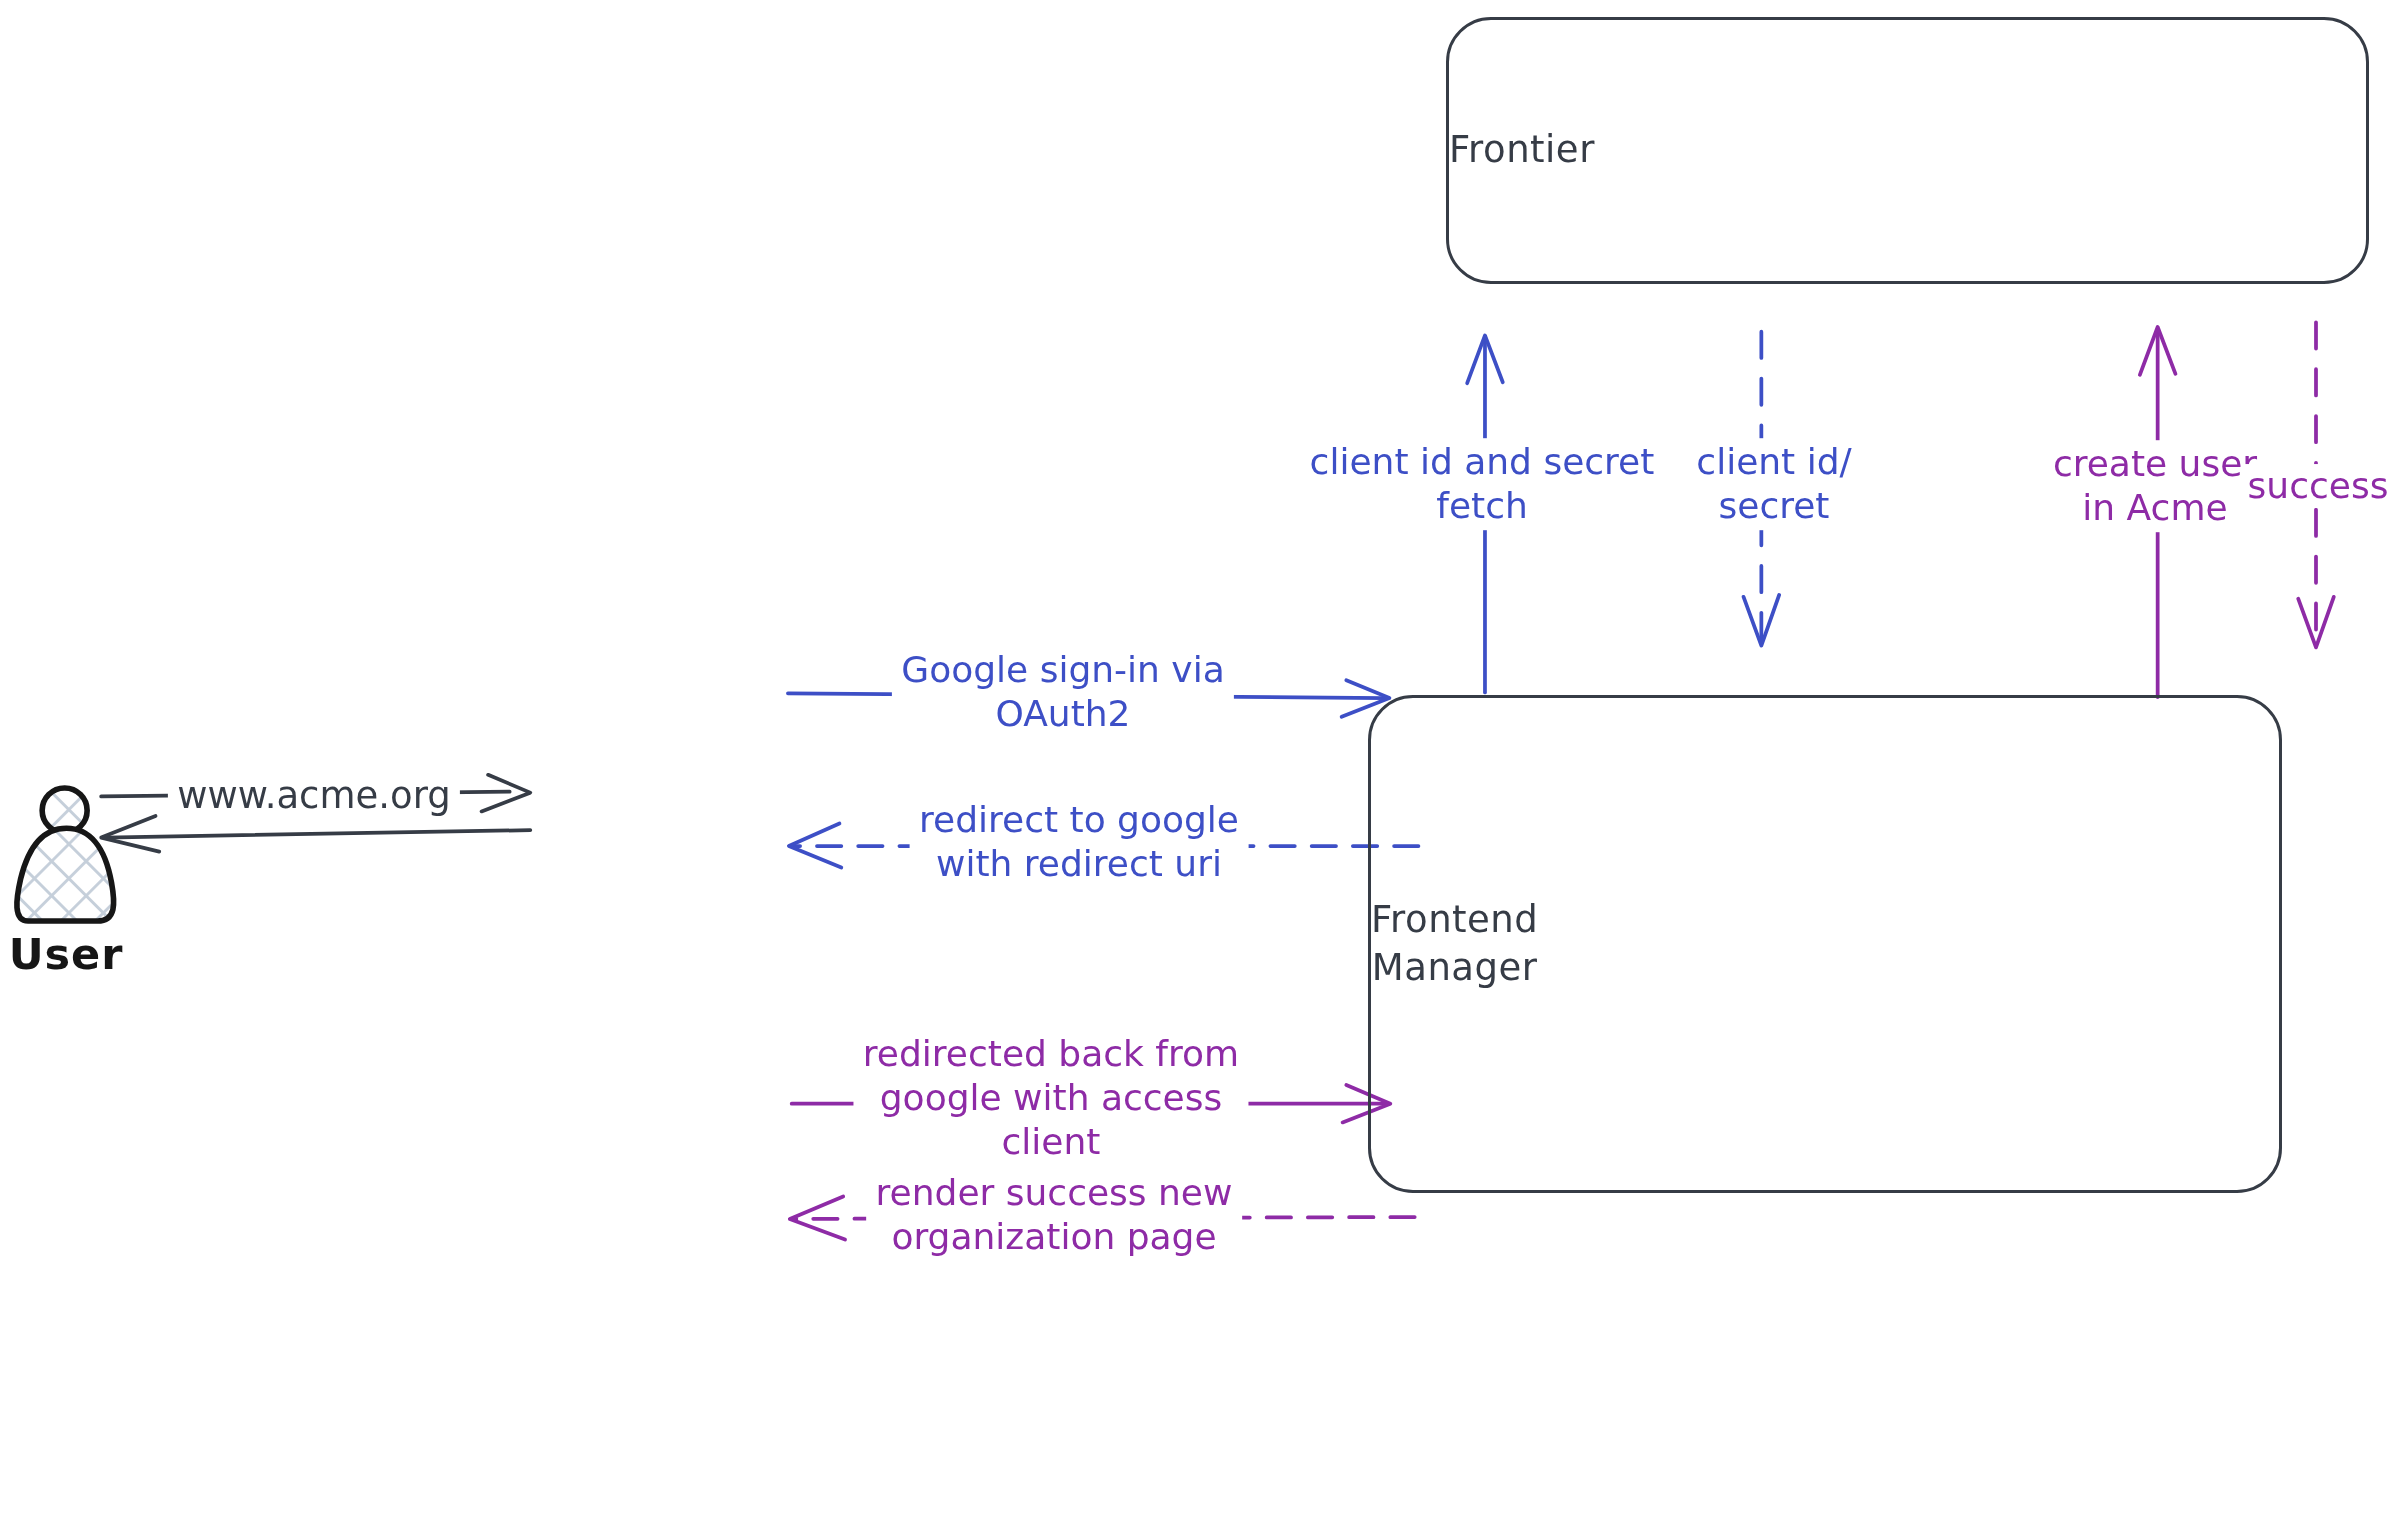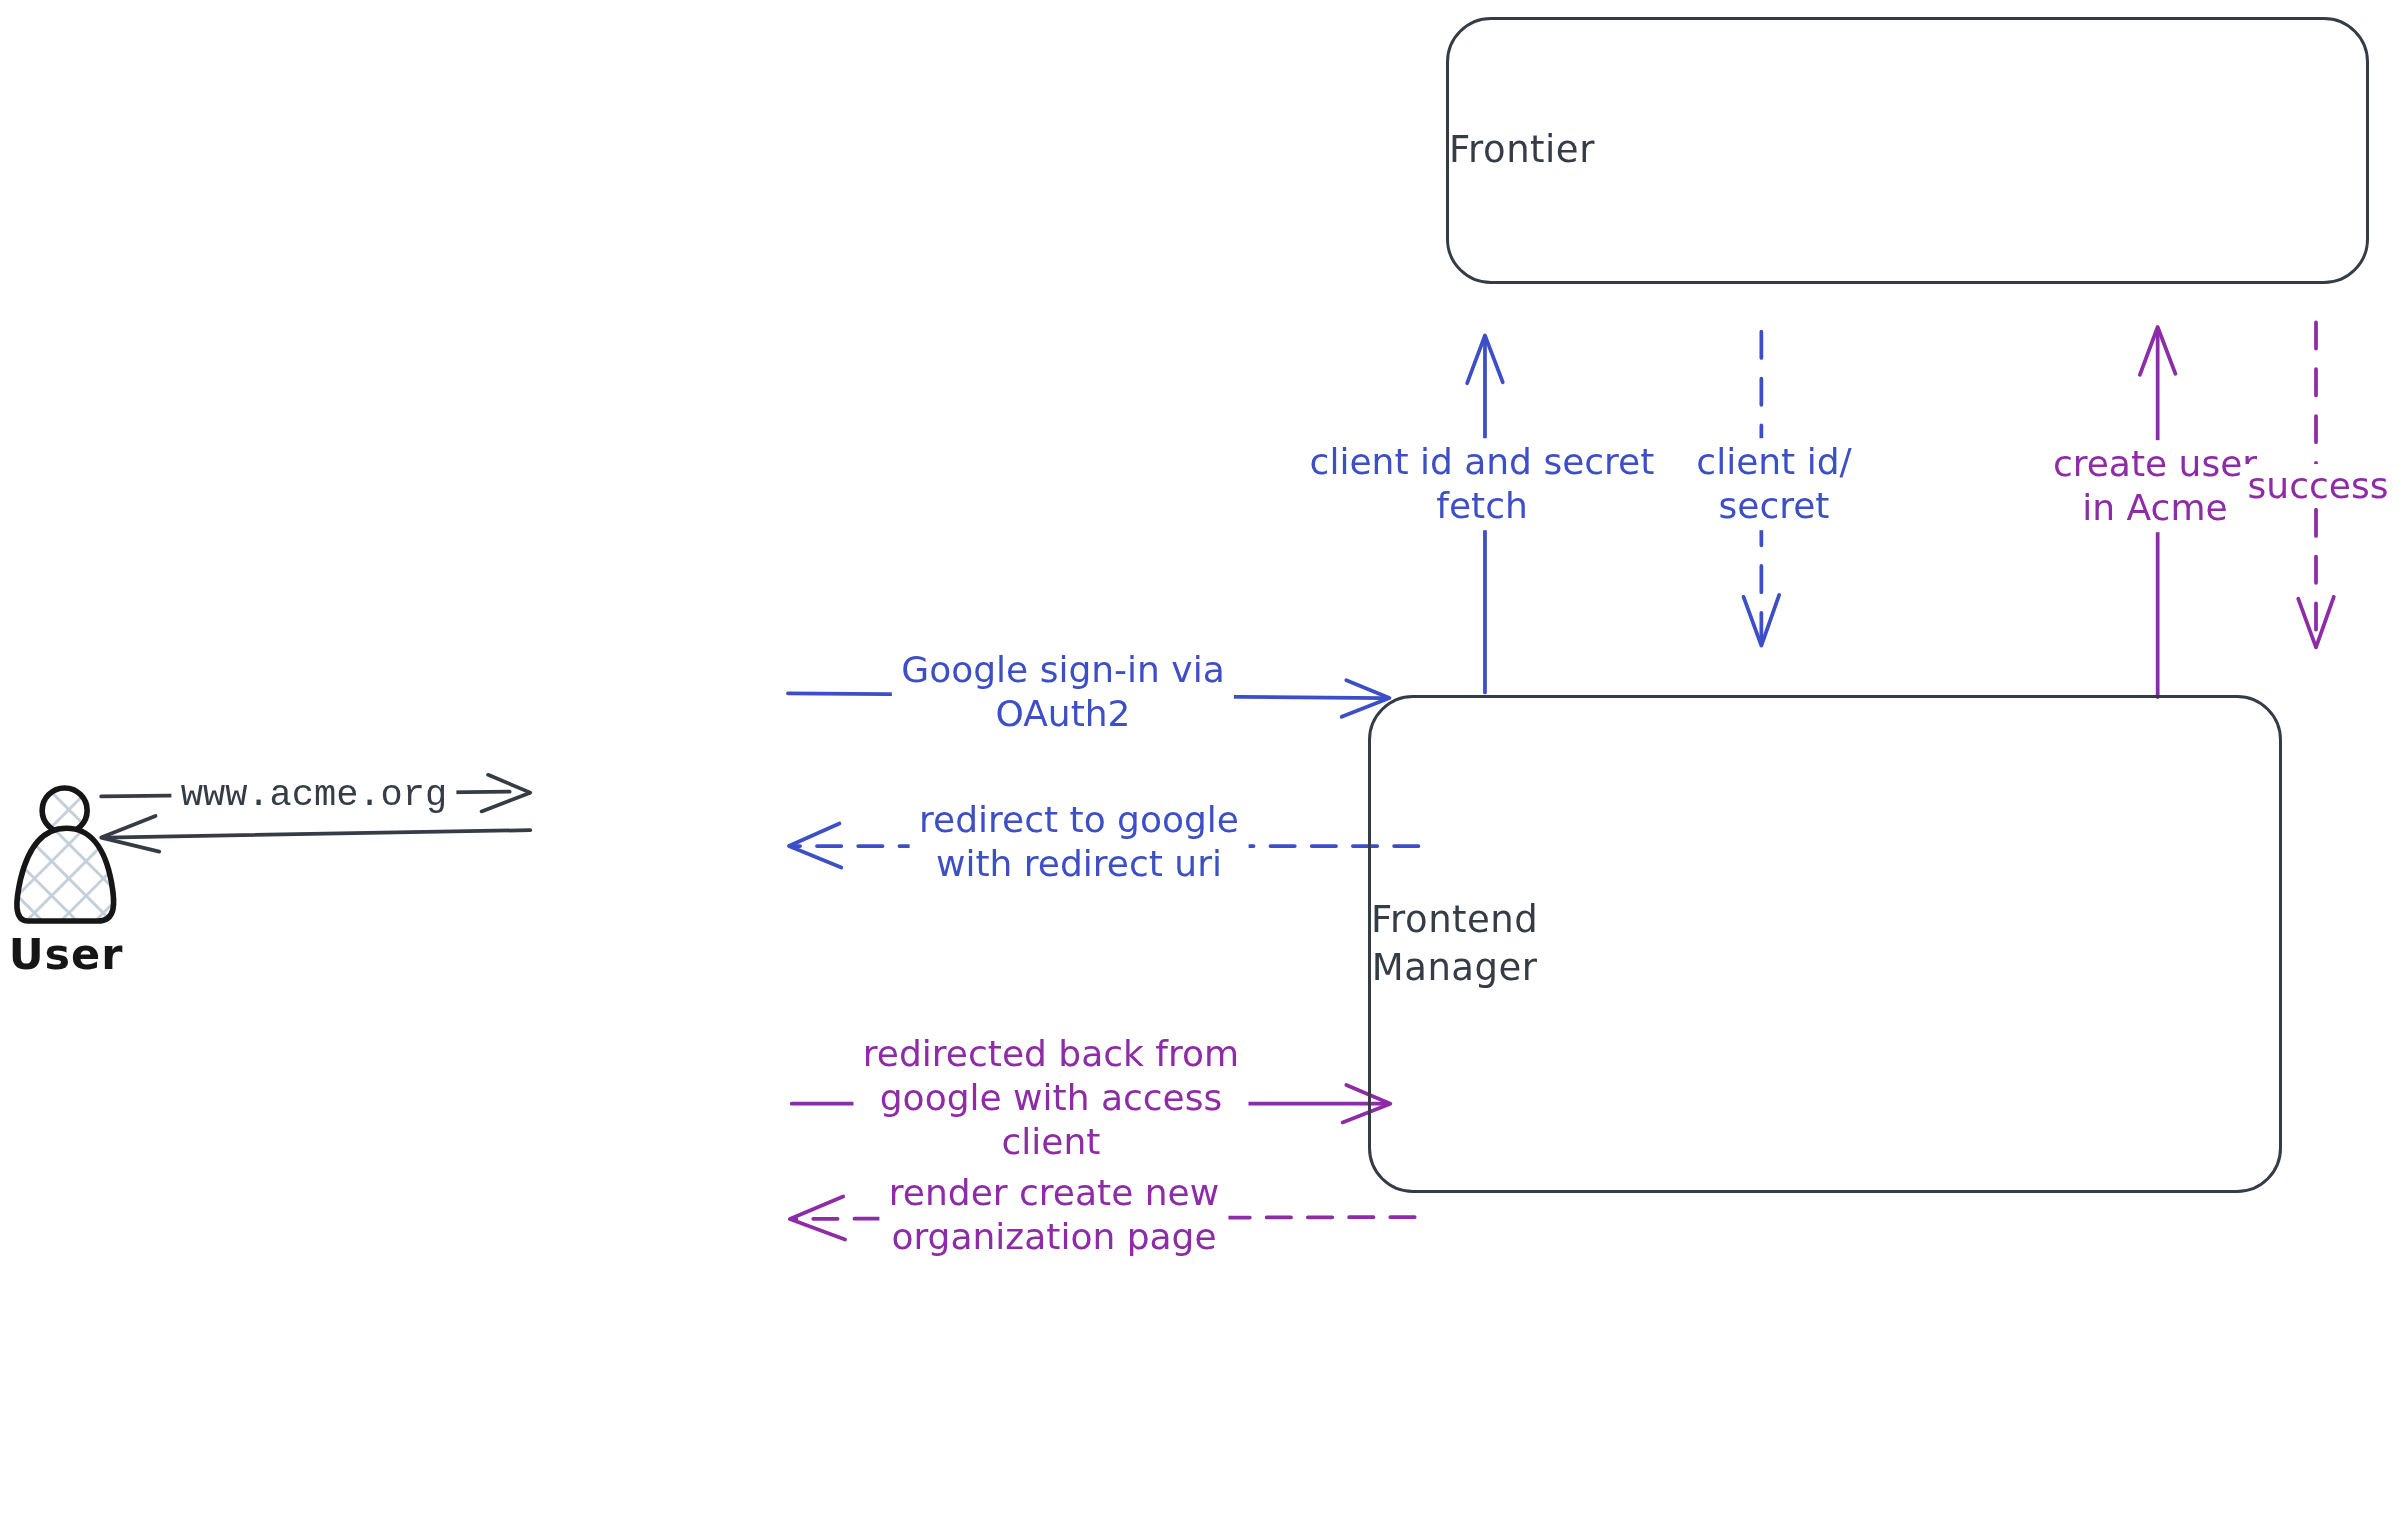--- a/index.html
+++ b/index.html
@@ -24,21 +24,21 @@
   }
   .node-label{
     text-align:center; color:var(--dark); font-size:37px; line-height:1.3;
     letter-spacing:0.5px;
   }
   .edge-label{
     position:absolute; transform:translate(-50%,-50%); text-align:center;
     background:var(--bg); padding:1.9px 9.4px; font-size:36px; line-height:1.22;
     white-space:nowrap;
   }
-  .c-blue{color:var(--blue);} .c-purple{color:var(--purple);} .c-dark{color:var(--dark);font-family:Liberation Mono, monospace;}
+  .c-blue{color:var(--blue);} .c-purple{color:var(--purple);} .c-dark{color:var(--dark);}
   .plain-label{
     position:absolute; transform:translate(-50%,-50%); text-align:left;
     background:transparent; white-space:nowrap;
   }
   .user-label{color:var(--black); font-size:43px; font-weight:bold; letter-spacing:0.9px;}
 </style>
 </head>
 <body>
 
 <div class="canvas">
@@ -147,21 +147,21 @@
     <div>secret</div>
   </div>
 
   <div class="edge-label c-purple" style="left:1051px;top:1098px">
     <div>redirected back from</div>
     <div>google with access</div>
     <div>client</div>
   </div>
 
   <div class="edge-label c-purple" style="left:1054px;top:1215px">
-    <div>render create new</div>
+    <div>render success new</div>
     <div>organization page</div>
   </div>
 
   <div class="edge-label c-purple" style="left:2155px;top:486px">
     <div>create user</div>
     <div>in Acme</div>
   </div>
 
   <div class="edge-label c-purple" style="left:2318px;top:486px;padding:0 3.7px">
     <div>success</div>

